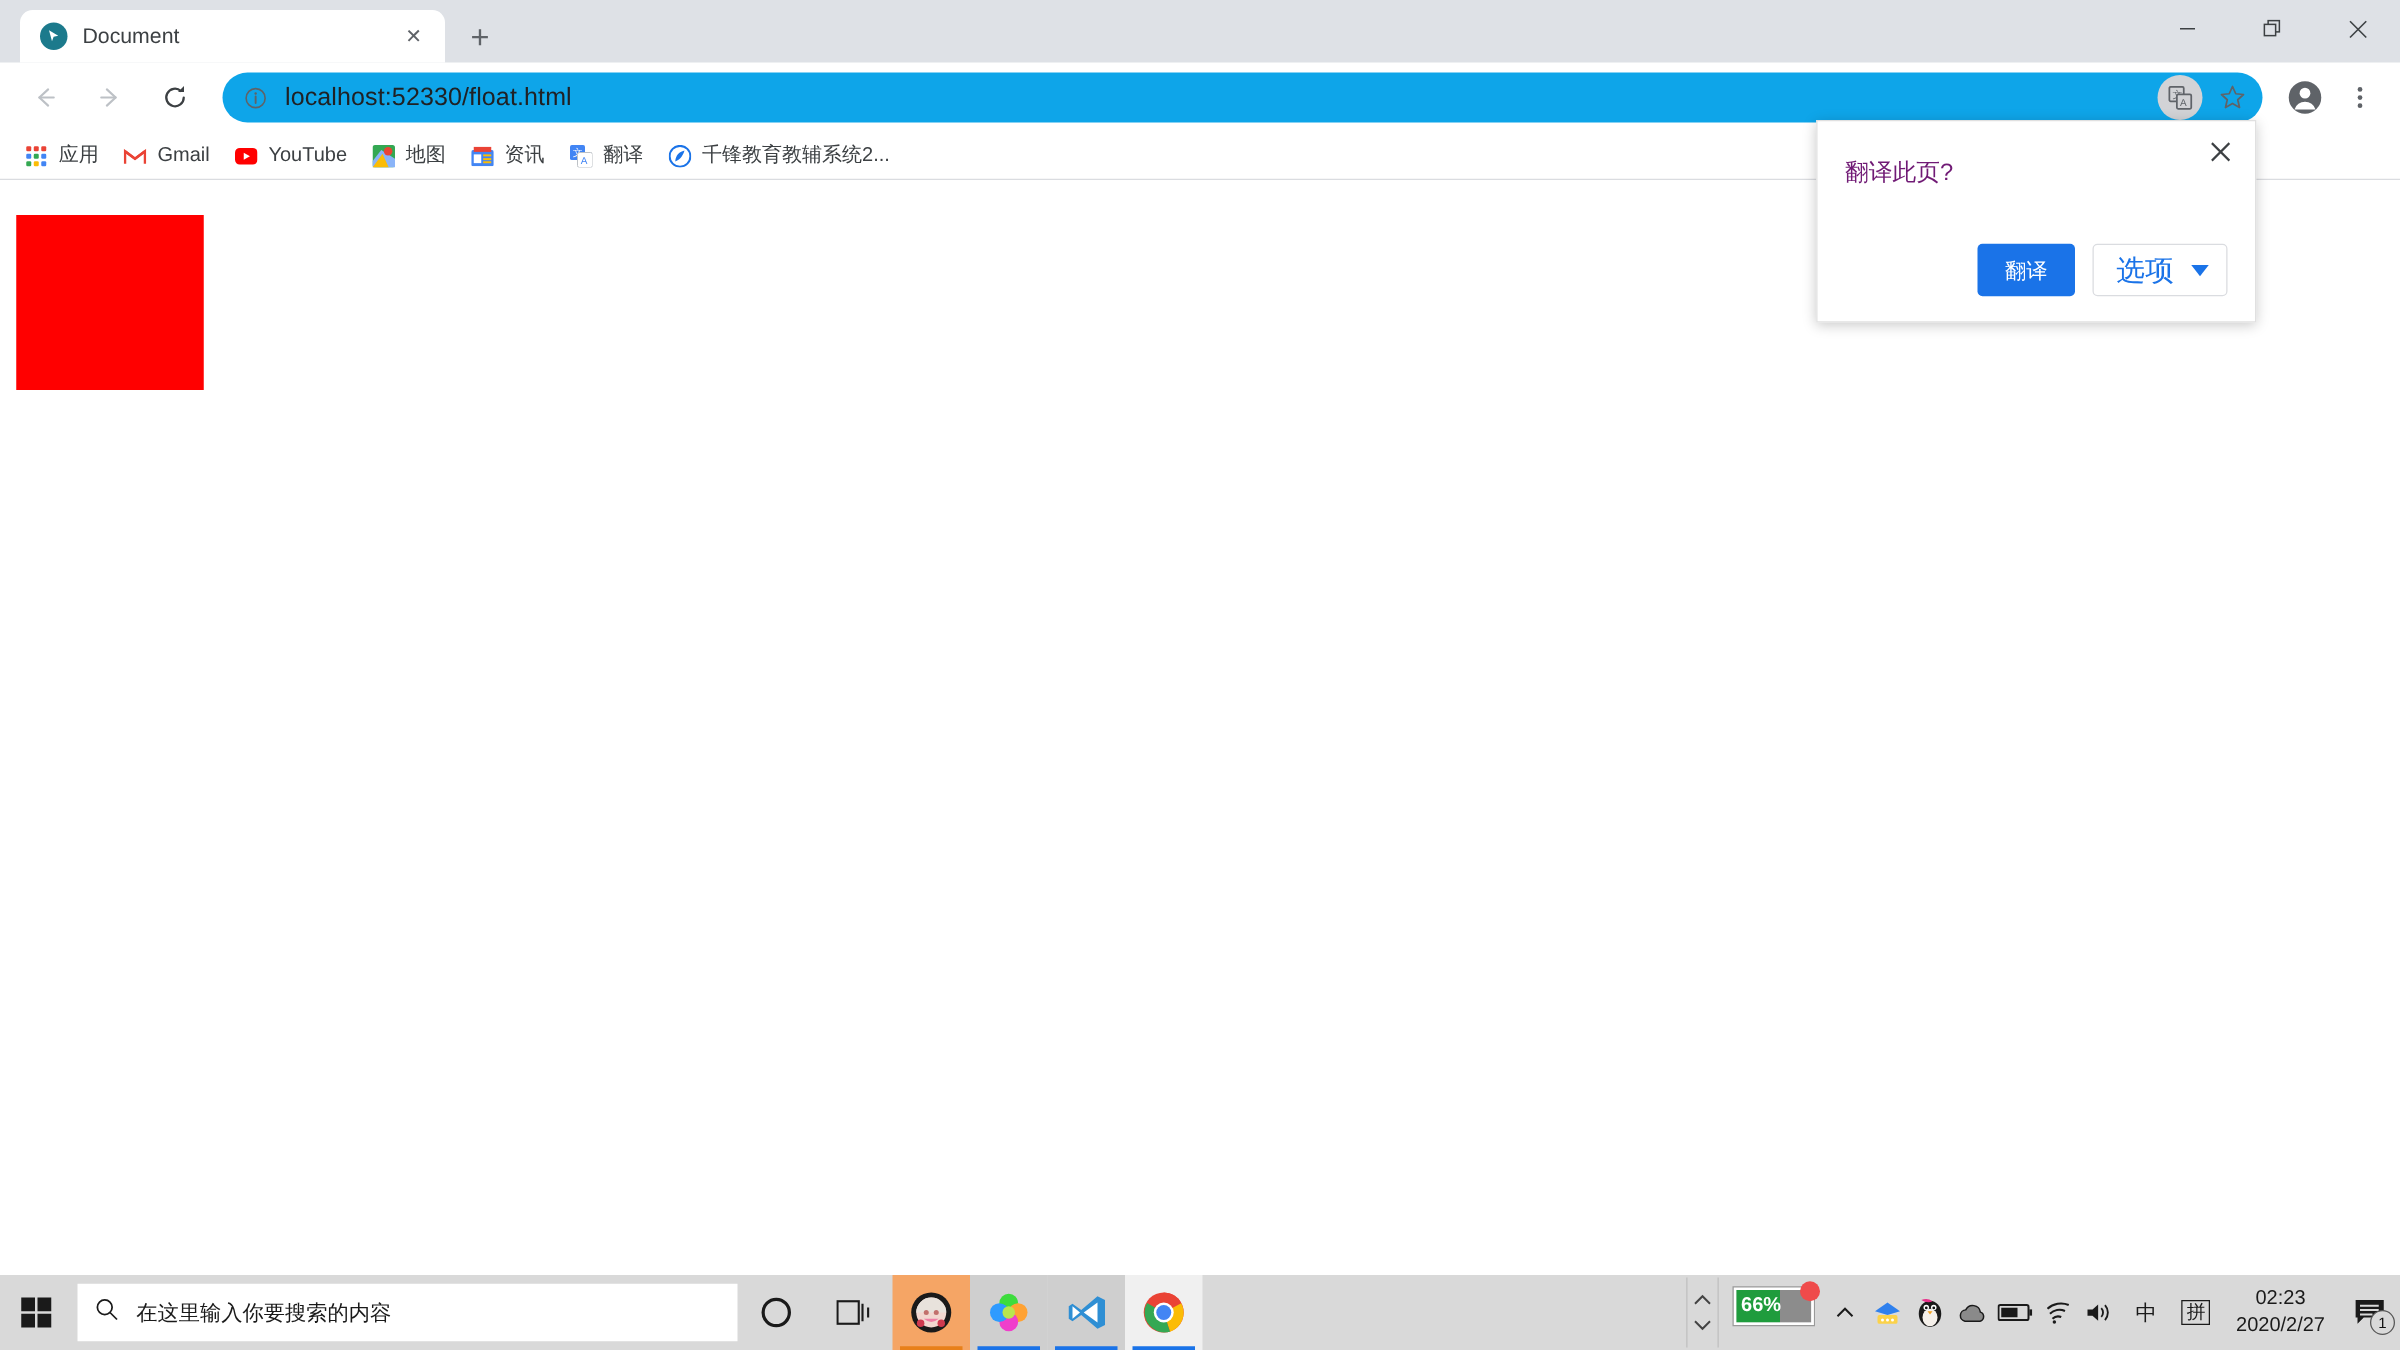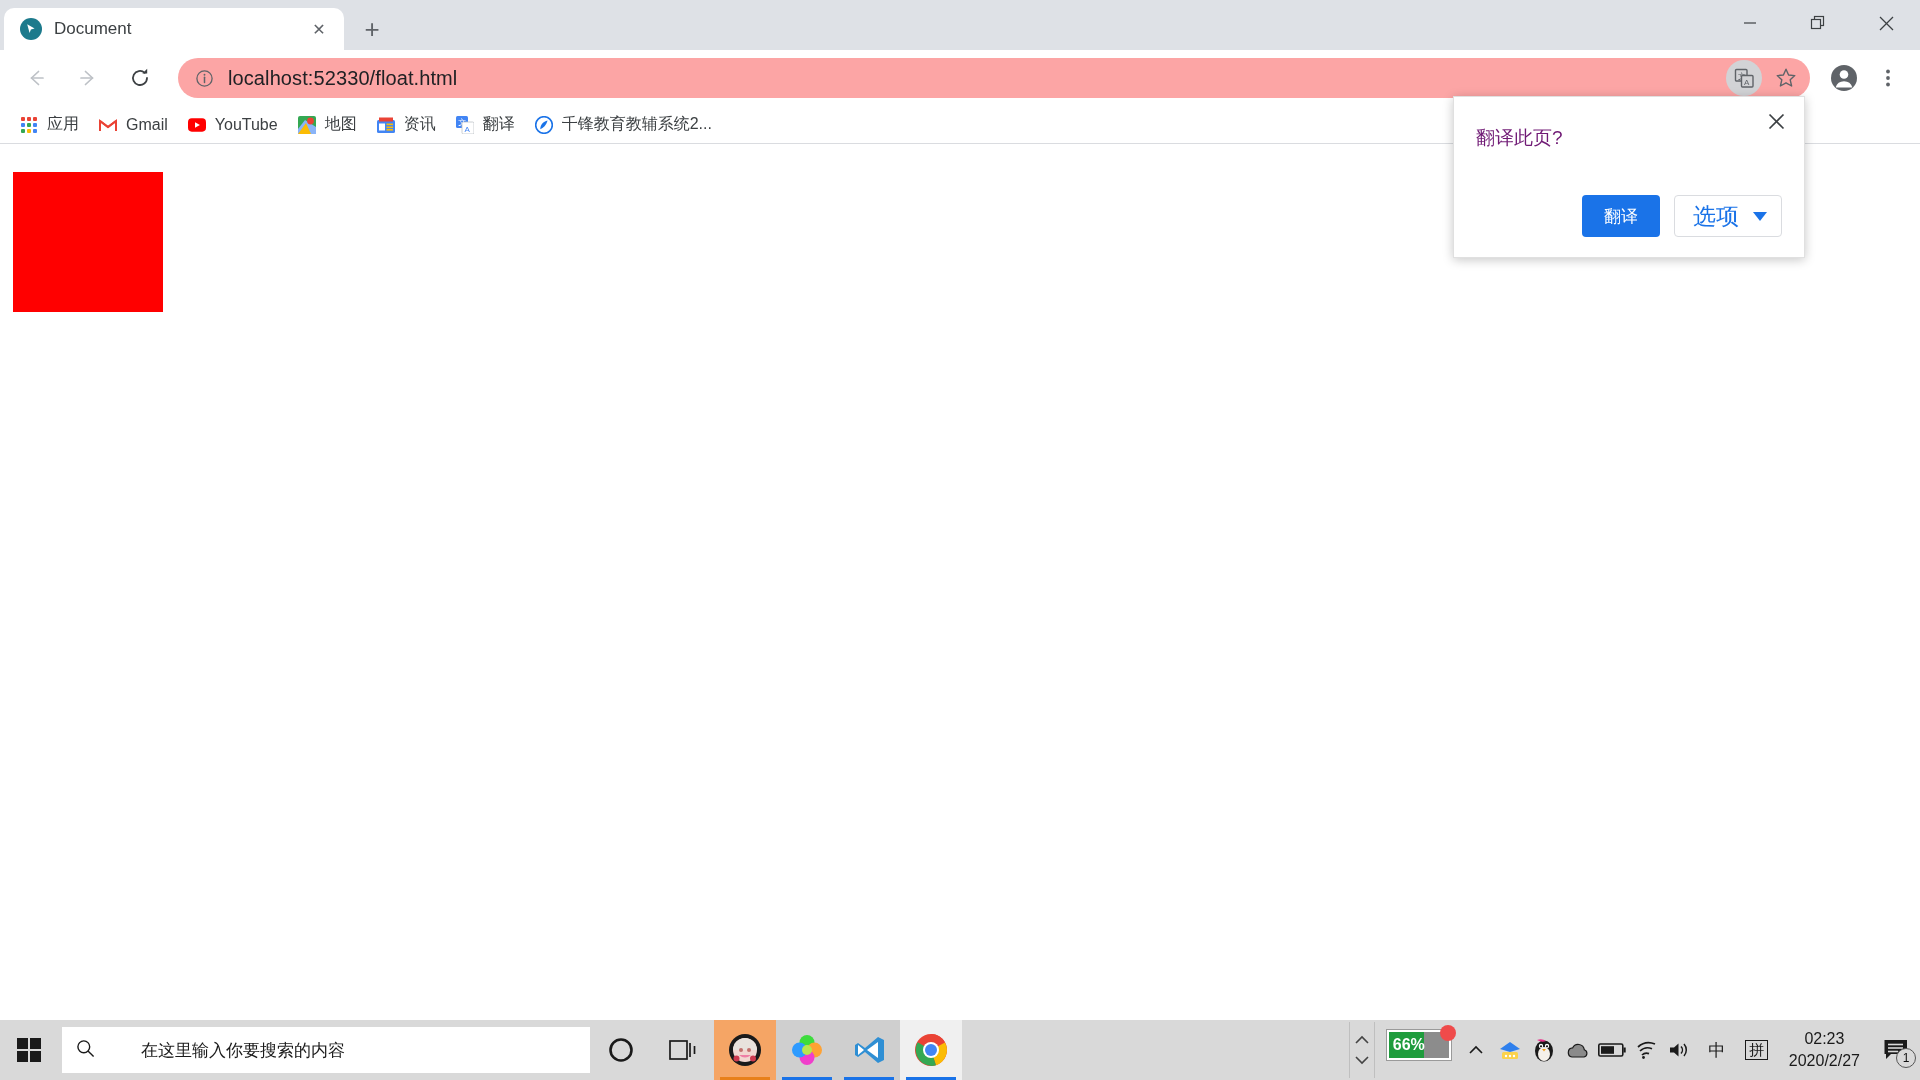--- a/index.html
+++ b/index.html
@@ -22,21 +22,21 @@
   #tab-strip {
     height: 50px;
     background: #dee1e6;
     display: flex; align-items: flex-end;
     position: relative;
     flex: 0 0 50px;
   }
   .tab {
     height: 42px;
     width: 340px;
-    margin-left: 4px;
+    margin-left: 16px;
     background: #ffffff;
     border-radius: 10px 10px 0 0;
     display: flex; align-items: center;
     padding: 0 12px 0 16px;
     position: relative;
   }
   .tab-favicon {
     width: 22px; height: 22px;
     border-radius: 50%;
     background: #1c7a8c;
@@ -87,21 +87,21 @@
   }
   .nav-btn {
     width: 44px; height: 44px;
     display: flex; align-items: center; justify-content: center;
     border-radius: 50%;
     margin: 0 4px;
   }
   #omnibox {
     flex: 1;
     height: 40px;
-    background: #fca5a5;
+    background: #0ea5e9;
     border-radius: 20px;
     display: flex; align-items: center;
     margin: 0 12px;
     padding: 0 8px 0 14px;
     position: relative;
   }
   #site-info-icon {
     width: 24px; height: 24px;
     display: flex; align-items: center; justify-content: center;
     color: #5f6368;
@@ -249,21 +249,20 @@
   }
   .win-logo { display: grid; grid-template-columns: 11px 11px;
               grid-template-rows: 11px 11px; gap: 2px; }
   .win-logo i { display: block; background: #1a1a1a; }
   #taskbar-search {
     width: 528px; height: 46px;
     background: #ffffff;
     display: flex; align-items: center;
     padding: 0 14px;
     margin-left: 4px;
-    gap: 32px;
   }
   #taskbar-search-text {
     font-size: 17px; color: #1a1a1a; margin-left: 14px;
   }
   .taskbar-icon {
     width: 62px; height: 60px;
     display: flex; align-items: center; justify-content: center;
     position: relative;
   }
   .taskbar-icon.active-orange { background: #f5a565; }

